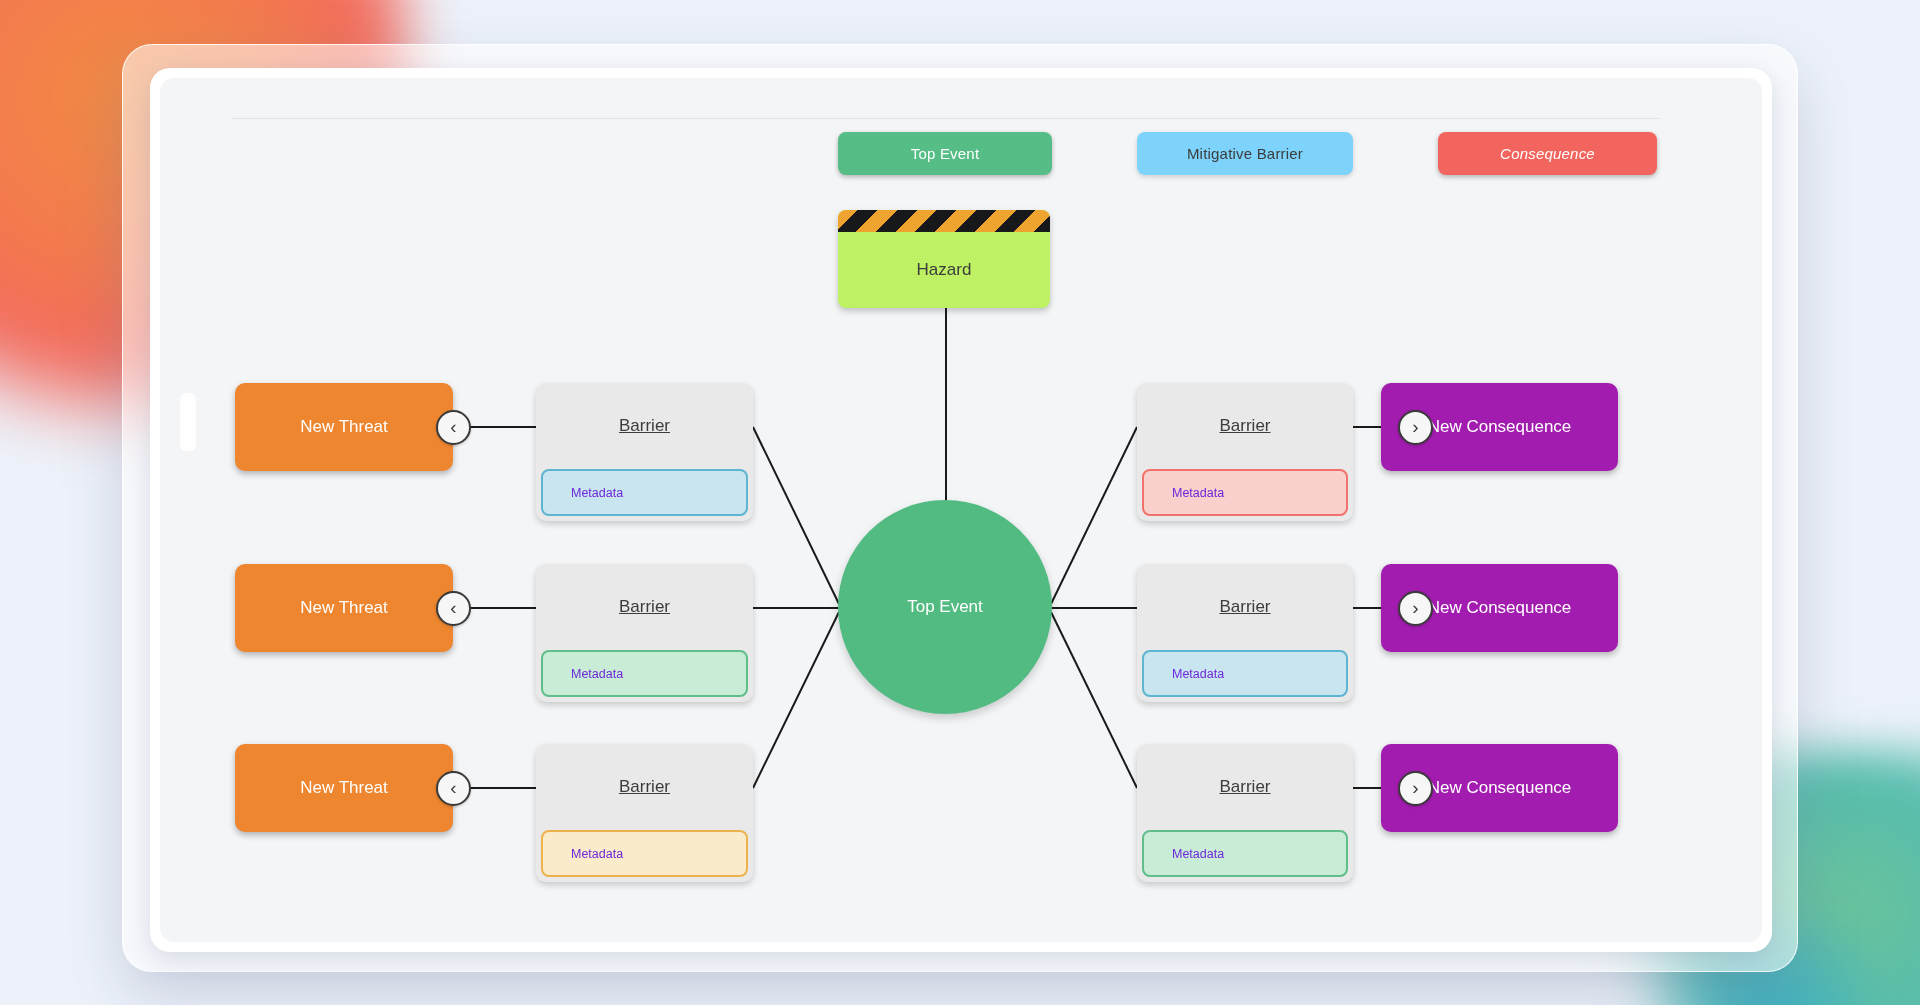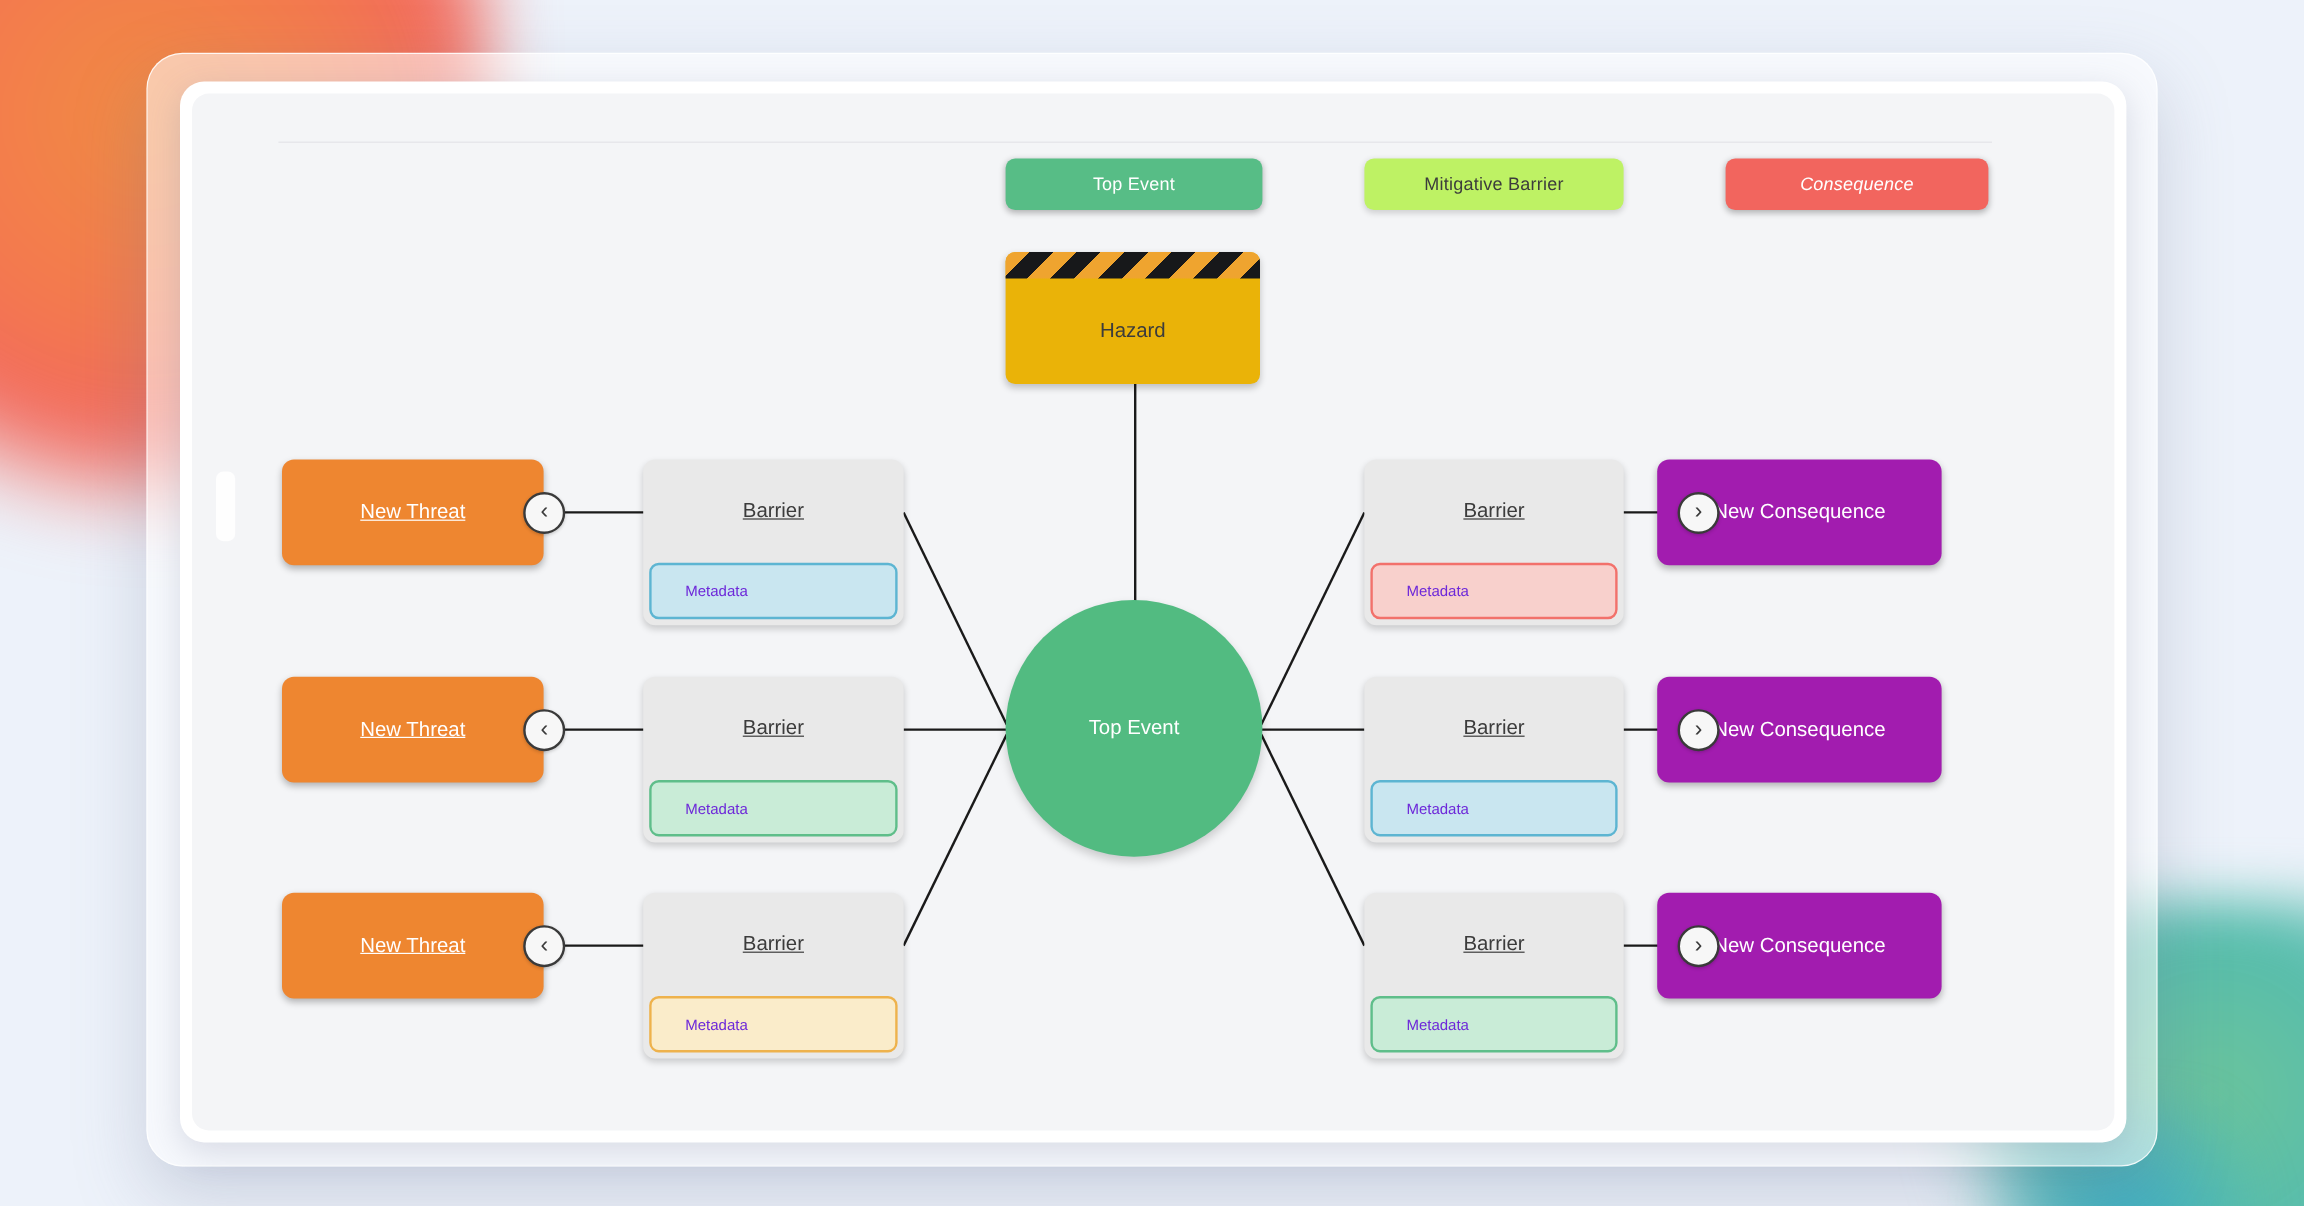--- a/index.html
+++ b/index.html
@@ -65,31 +65,31 @@
   .legend-btn {
     position: absolute; top: 132px; height: 43px;
     border-radius: 8px;
     display: flex; align-items: center; justify-content: center;
     font-size: 15px; font-weight: 500; letter-spacing: .2px;
     cursor: pointer;
   }
   .legend-threat      { left: 235px;  width: 218px; background: #ee8630; color: #fff; box-shadow: 0 2px 5px rgba(0,0,0,0.28); }
   .legend-preventive  { left: 536px;  width: 214px; background: #e9e9e9; color: #3c3c3c; box-shadow: 0 2px 5px rgba(0,0,0,0.16); }
   .legend-topevent    { left: 838px;  width: 214px; background: #57bd86; color: #fff; box-shadow: 0 2px 5px rgba(0,0,0,0.28); }
-  .legend-mitigative  { left: 1137px; width: 216px; background: #bef264; color: #3c3c3c; box-shadow: 0 2px 5px rgba(0,0,0,0.16); }
+  .legend-mitigative  { left: 1137px; width: 216px; background: #7dd3fc; color: #3c3c3c; box-shadow: 0 2px 5px rgba(0,0,0,0.16); }
   .legend-consequence { left: 1438px; width: 219px; background: #f2655e; color: #fff; box-shadow: 0 2px 5px rgba(0,0,0,0.28); font-style: italic; }
 
   
   svg.connectors { position: absolute; left: 0; top: 0; pointer-events: none; }
   svg.connectors line { stroke: #1a1a1a; stroke-width: 2; }
 
   
   .hazard-node {
-    position: absolute; left: 838px; top: 210px; width: 212px; height: 110px;
-    border-radius: 8px; background: #eab308;
+    position: absolute; left: 838px; top: 210px; width: 212px; height: 98px;
+    border-radius: 8px; background: #bef264;
     box-shadow: 0 3px 6px rgba(0,0,0,0.22);
     cursor: pointer;
   }
   .hazard-stripes {
     position: absolute; left: 0; top: 0; right: 0; height: 22px;
     border-radius: 8px 8px 0 0;
     background: repeating-linear-gradient(135deg,
       #efa42f 0 14px, #17181a 14px 28px);
   }
   .hazard-label {
@@ -109,21 +109,21 @@
   }
 
   
   .threat-node, .consequence-node {
     position: absolute; height: 88px; border-radius: 10px;
     display: flex; align-items: center; justify-content: center;
     color: #fff; font-size: 17px; font-weight: 500;
     box-shadow: 0 3px 6px rgba(0,0,0,0.28);
     cursor: pointer;
   }
-  .threat-node { left: 235px; width: 218px; background: #ee8630; text-decoration: underline; }
+  .threat-node { left: 235px; width: 218px; background: #ee8630; }
   .consequence-node { left: 1381px; width: 237px; background: #a21caf; }
   .row-1 { top: 383px; }
   .row-2 { top: 564px; }
   .row-3 { top: 744px; }
 
   
   .barrier-node {
     position: absolute; width: 217px; height: 138px; border-radius: 10px;
     background: #e9e9e9; box-shadow: 0 3px 6px rgba(0,0,0,0.18);
     cursor: pointer;

